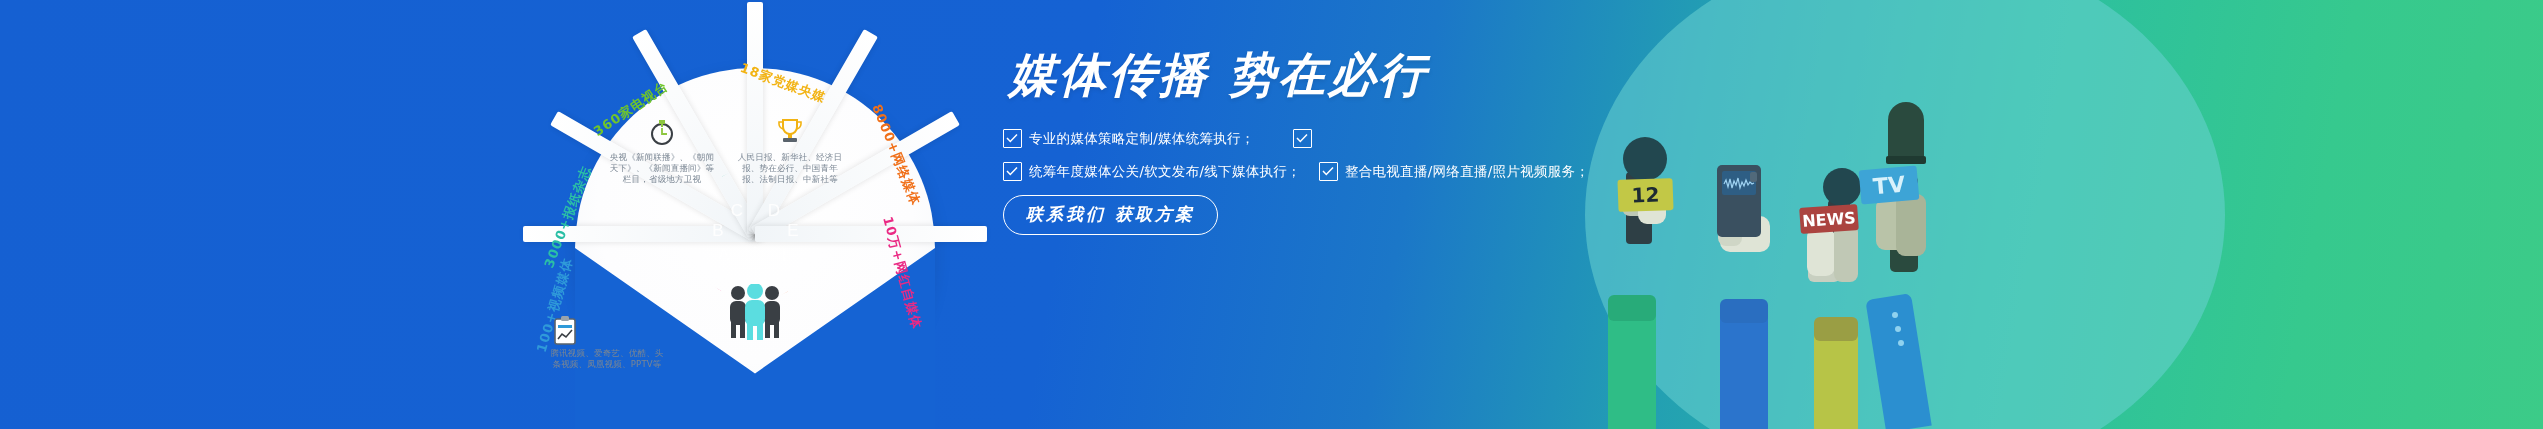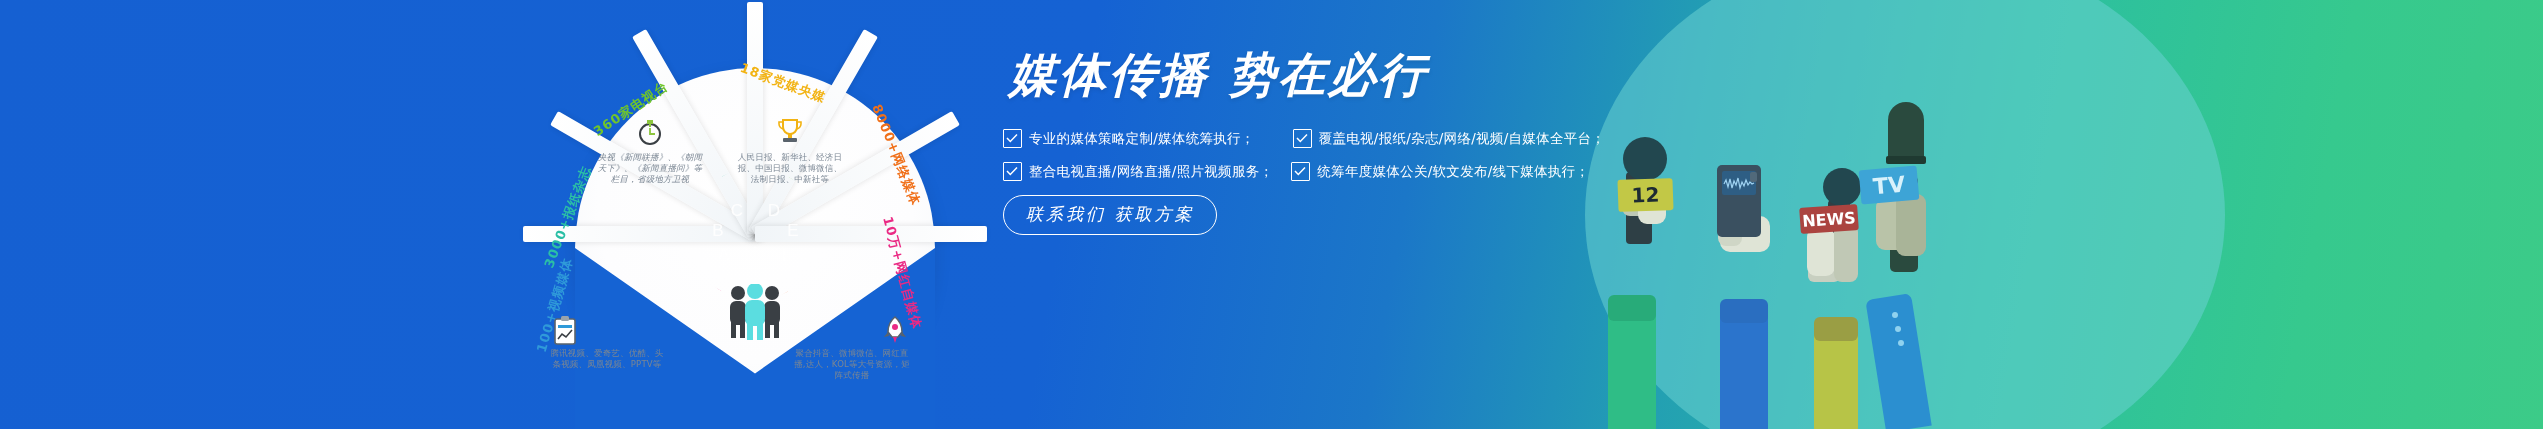--- a/index.html
+++ b/index.html
@@ -92,21 +92,21 @@
         font-family:"DejaVu Sans",sans-serif;letter-spacing:.3px;white-space:nowrap;}
   .feat + .feat{margin-left:18px;}
   .cbox{
     flex:0 0 auto;width:17px;height:17px;border:1.4px solid #ffffff;margin-right:7px;
     position:relative;border-radius:1px;
   }
   .cbox svg{position:absolute;left:2px;top:3px;}
   .cta{
     display:inline-block;margin-left:6px;padding:7px 22px 8px;
     border:1.6px solid #ffffff;border-radius:20px;color:#ffffff;
-    font-size:17px;font-weight:normal;letter-spacing:3px;font-style:italic;
+    font-size:17px;font-weight:bold;letter-spacing:3px;font-style:italic;
     font-family:"DejaVu Sans",sans-serif;cursor:pointer;background:transparent;
   }
 
   
   #mics{position:absolute;left:1560px;top:0;width:560px;height:429px;}
   .arm{position:absolute;bottom:0;border-radius:7px 7px 0 0;}
   .mic-badge{
     position:absolute;display:flex;align-items:center;justify-content:center;
     color:#ffffff;font-weight:bold;font-family:"DejaVu Sans",sans-serif;
     border-radius:3px;
@@ -169,51 +169,42 @@
         <rect x="39" y="17" width="16" height="24" rx="6" fill="#3a3f44"></rect>
         <rect x="40" y="38" width="5" height="16" fill="#3a3f44"></rect>
           <rect x="49" y="38" width="5" height="16" fill="#3a3f44"></rect>
         <circle cx="30" cy="7" r="8" fill="#5bdde0"></circle>
         <rect x="20" y="16" width="20" height="26" rx="7" fill="#5bdde0"></rect>
         <rect x="22" y="39" width="6" height="17" fill="#5bdde0"></rect>
           <rect x="32" y="39" width="6" height="17" fill="#5bdde0"></rect>
       </svg>
 
 
-      <div class="seg" style="left:76px;top:76px;width:108px;font-style:italic;">
+      <div class="seg" style="left:88px;top:76px;width:108px;">
         <svg class="seg-icon" viewBox="0 0 34 34">
           <circle cx="17" cy="20" r="10" fill="none" stroke="#3a3f44" stroke-width="2"></circle>
           <rect x="14" y="6" width="6" height="4" fill="#8dc63f"></rect>
           <path d="M17 10 v3" stroke="#8dc63f" stroke-width="2"></path>
           <path d="M17 14 v6 h5" stroke="#8dc63f" stroke-width="1.8" fill="none"></path>
         </svg>
         <div class="seg-text">央视《新闻联播》、《朝闻天下》、《新闻直播间》等栏目，省级地方卫视</div>
       </div>
 
       <div class="seg" style="left:214px;top:76px;width:112px;">
         <svg class="seg-icon" viewBox="0 0 34 34">
           <path d="M10 6h14v7a7 7 0 0 1-14 0z" fill="none" stroke="#f2b313" stroke-width="2"></path>
           <path d="M10 8H6v2a5 5 0 0 0 5 5" fill="none" stroke="#f2b313" stroke-width="1.6"></path>
           <path d="M24 8h4v2a5 5 0 0 1-5 5" fill="none" stroke="#f2b313" stroke-width="1.6"></path>
           <rect x="15" y="20" width="4" height="4" fill="#f2b313"></rect>
           <rect x="10" y="24" width="14" height="4" rx="1" fill="#5a636c"></rect>
         </svg>
-        <div class="seg-text">人民日报、新华社、经济日报、中国日报、微博微信、法制日报、中新社等</div>
-      </div>
-
-
-      <div class="seg" style="left:272px;top:258px;width:120px;">
-        <svg class="seg-icon" viewBox="0 0 34 34" style="float:right;margin:18px 0 0 0;">
-          <path d="M17 3c5 4 7 10 7 15l-4 5h-6l-4-5c0-5 2-11 7-15z" fill="#fff" stroke="#5a636c" stroke-width="1.6"></path>
-          <circle cx="17" cy="13" r="3" fill="#ea2a84"></circle>
-          <path d="M10 18l-4 5 5-1zM24 18l4 5-5-1z" fill="#5a636c"></path>
-          <path d="M15 23l2 6 2-6z" fill="#ea2a84"></path>
-        </svg>
-        <div class="seg-text" style="clear:both;">聚合抖音、微博微信、网红直播,达人，KOL等大号资源，矩阵式传播</div>
-      </div>
+        <div class="seg-text">人民日报、新华社、经济日报、势在必行、中国青年报、法制日报、中新社等</div>
+      </div>
+
+
 
       <div class="seg" style="left:28px;top:258px;width:118px;">
         <svg class="seg-icon" viewBox="0 0 34 34" style="float:left;margin:18px 0 0 0;">
           <rect x="7" y="5" width="20" height="25" rx="2" fill="#fff" stroke="#5a636c" stroke-width="1.6"></rect>
           <rect x="13" y="2" width="8" height="5" rx="1.5" fill="#9aa3ac"></rect>
           <rect x="10" y="11" width="14" height="3" fill="#2f9ad9"></rect>
           <polyline points="10,25 14,20 18,23 24,16" fill="none" stroke="#3a3f44" stroke-width="1.6"></polyline>
         </svg>
         <div class="seg-text" style="clear:both;margin-top:10px;">腾讯视频、爱奇艺、优酷、头条视频、凤凰视频、PPTV等</div>
       </div>
@@ -239,39 +230,38 @@
               </svg>
           </span>
           <span>专业的媒体策略定制/媒体统筹执行；</span>
         </div>
         <div class="feat" style="margin-left:38px;">
           <span class="cbox">
             <svg width="12" height="10" viewBox="0 0 12 10">
                 <polyline points="1,5 4.3,8.4 11,1.4" fill="none" stroke="#ffffff" stroke-width="1.5"></polyline>
               </svg>
           </span>
-          <span>覆盖电视/报纸/杂志/网络/视频/自媒体全平台；</span>
         </div>
       </div>
       <div class="feat-row">
         <div class="feat">
           <span class="cbox">
             <svg width="12" height="10" viewBox="0 0 12 10">
                 <polyline points="1,5 4.3,8.4 11,1.4" fill="none" stroke="#ffffff" stroke-width="1.5"></polyline>
               </svg>
           </span>
-          <span>整合电视直播/网络直播/照片视频服务；</span>
+          <span>统筹年度媒体公关/软文发布/线下媒体执行；</span>
         </div>
         <div class="feat">
           <span class="cbox">
             <svg width="12" height="10" viewBox="0 0 12 10">
                 <polyline points="1,5 4.3,8.4 11,1.4" fill="none" stroke="#ffffff" stroke-width="1.5"></polyline>
               </svg>
           </span>
-          <span>统筹年度媒体公关/软文发布/线下媒体执行；</span>
+          <span>整合电视直播/网络直播/照片视频服务；</span>
         </div>
       </div>
     </div>
 
     <div class="cta">联系我们  获取方案</div>
   </div>
 
   <div id="mics">
 
     <div>

